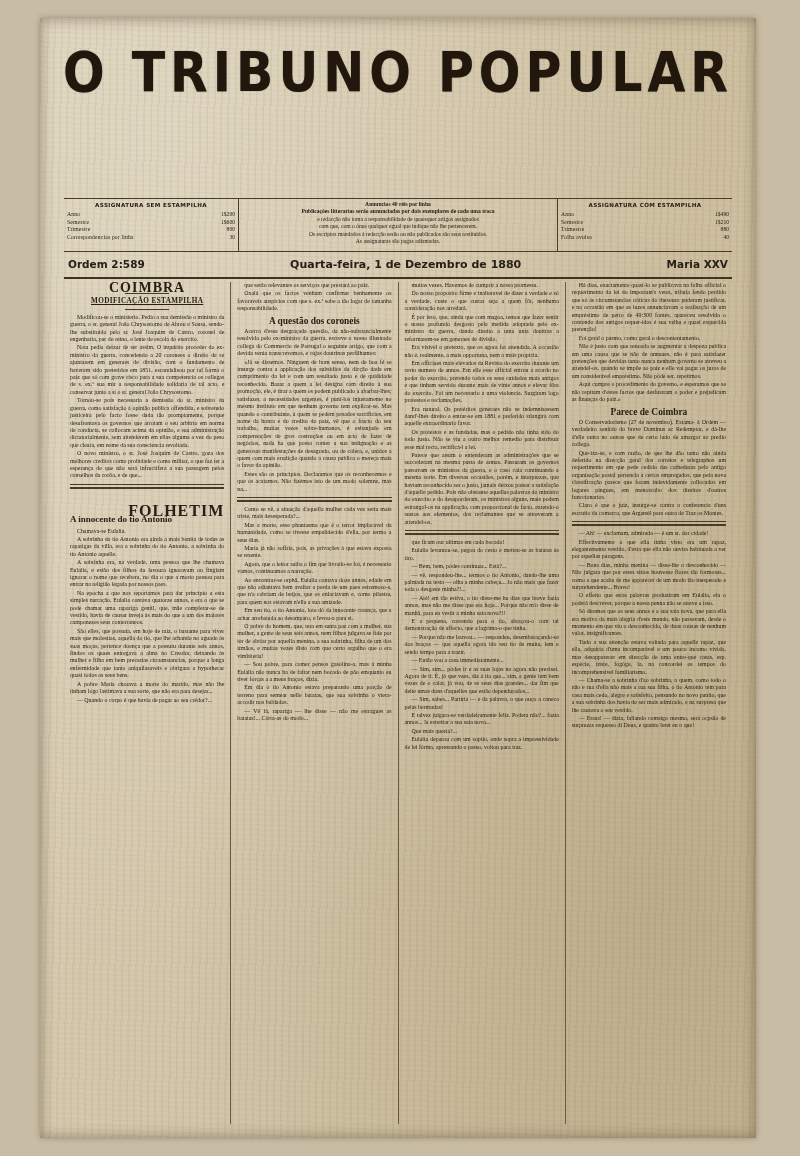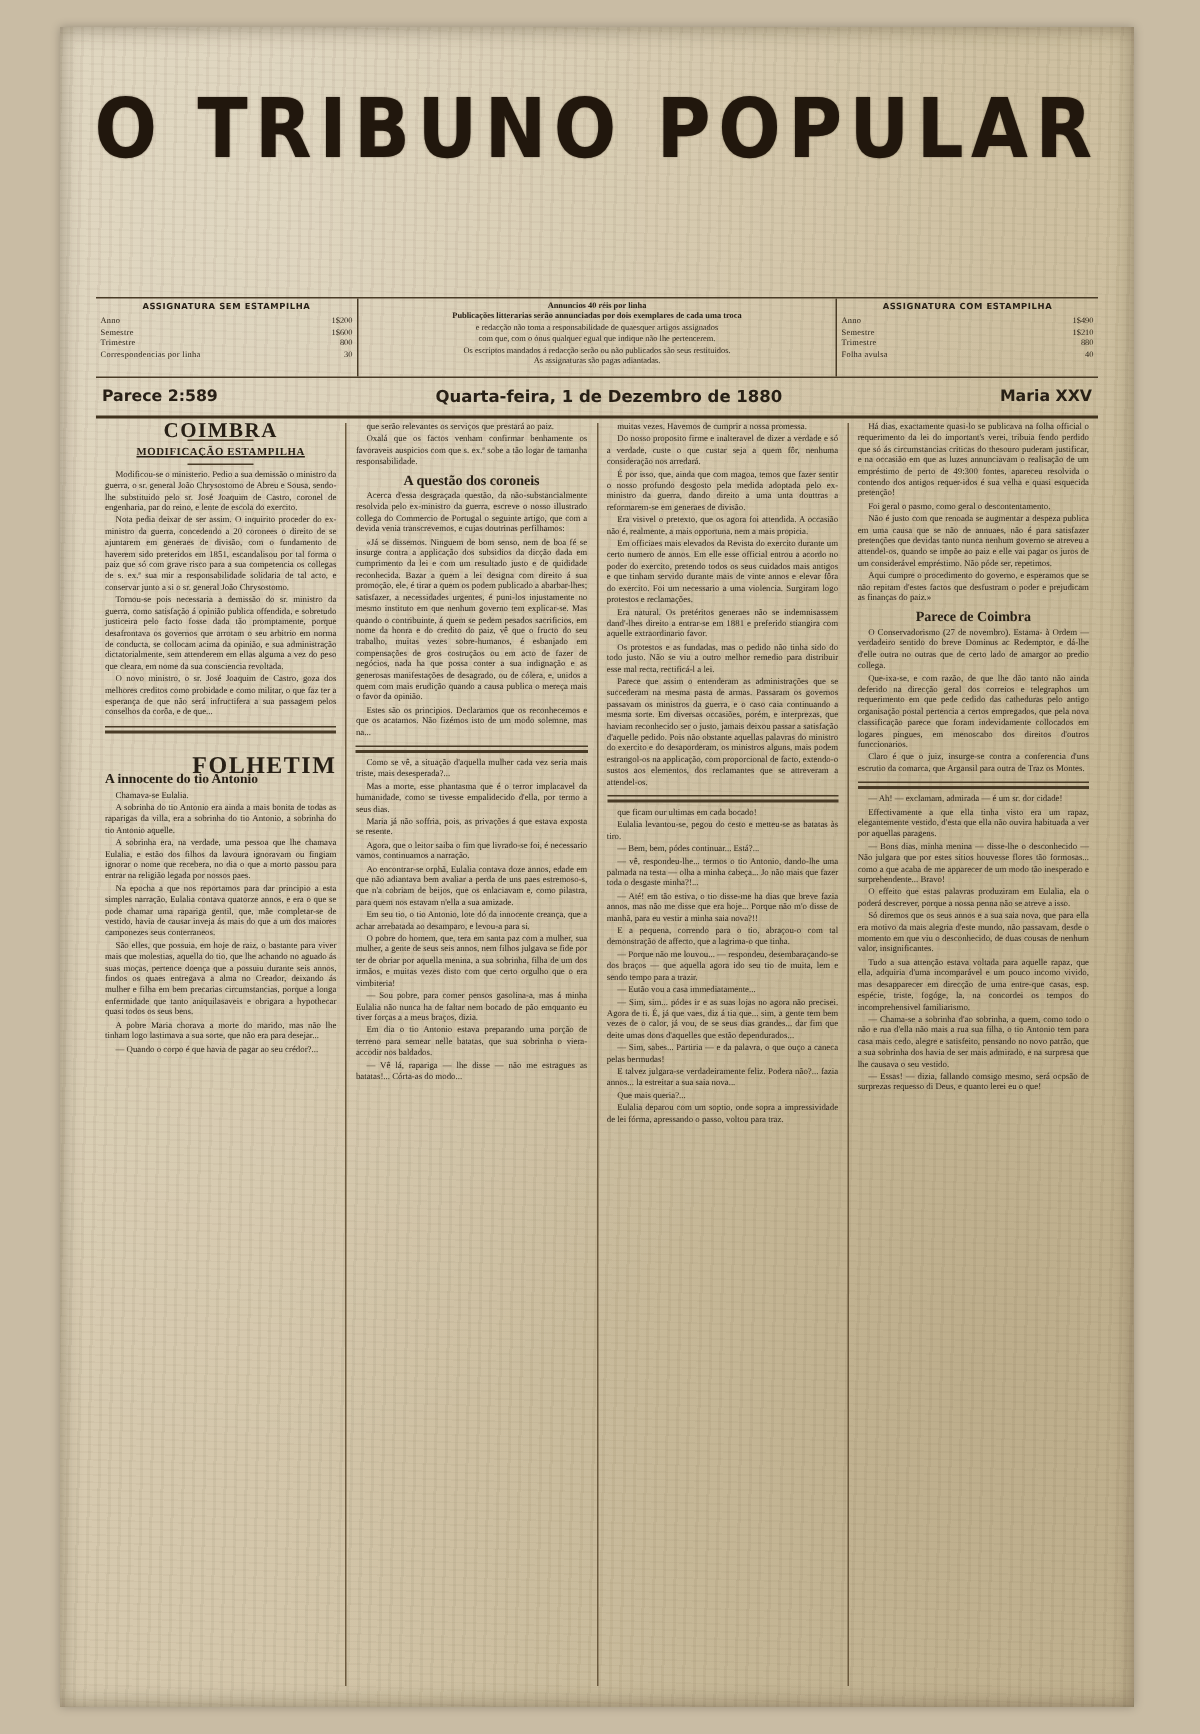--- a/index.html
+++ b/index.html
@@ -22,21 +22,21 @@
     filter:contrast(1.02);
   }
   #paper:before{
     content:"";position:absolute;inset:0;
     background:
       repeating-linear-gradient(91deg, rgba(90,70,40,.05) 0 2px, rgba(255,255,255,0) 2px 7px),
       repeating-linear-gradient(2deg, rgba(90,70,40,.035) 0 1px, rgba(255,255,255,0) 1px 5px);
     pointer-events:none;mix-blend-mode:multiply;
   }
   
-  #masthead{position:absolute;left:0;right:0;top:40px;text-align:center;}
+  #masthead{position:absolute;left:0;right:0;top:26px;text-align:center;}
   .title{
     font-family:"DejaVu Sans", sans-serif;
     font-weight:bold;font-size:49px;letter-spacing:5px;
     color:#23190f;
     text-shadow:0 0 1px rgba(40,28,14,.6);
     transform:scaleY(1.12);
   }
   .subtitle{
     margin-top:16px;
     font-family:"DejaVu Sans", sans-serif;
@@ -147,21 +147,21 @@
           <span>880</span>
         </div>
       <div class="rowline">
           <span>Folha avulsa</span>
           <span>40</span>
         </div>
     </div>
   </div>
 
   <div id="issue">
-    <span>Parece 2:589</span>
+    <span>Ordem 2:589</span>
     <span class="mid">Quarta-feira, 1 de Dezembro de 1880</span>
     <span>Maria XXV</span>
   </div>
 
   <div id="cols">
 
     <div class="col">
       <div class="headline h-city">COIMBRA</div>
       <div class="rule-short"></div>
       <div class="headline h-sub">MODIFICAÇÃO ESTAMPILHA</div>

